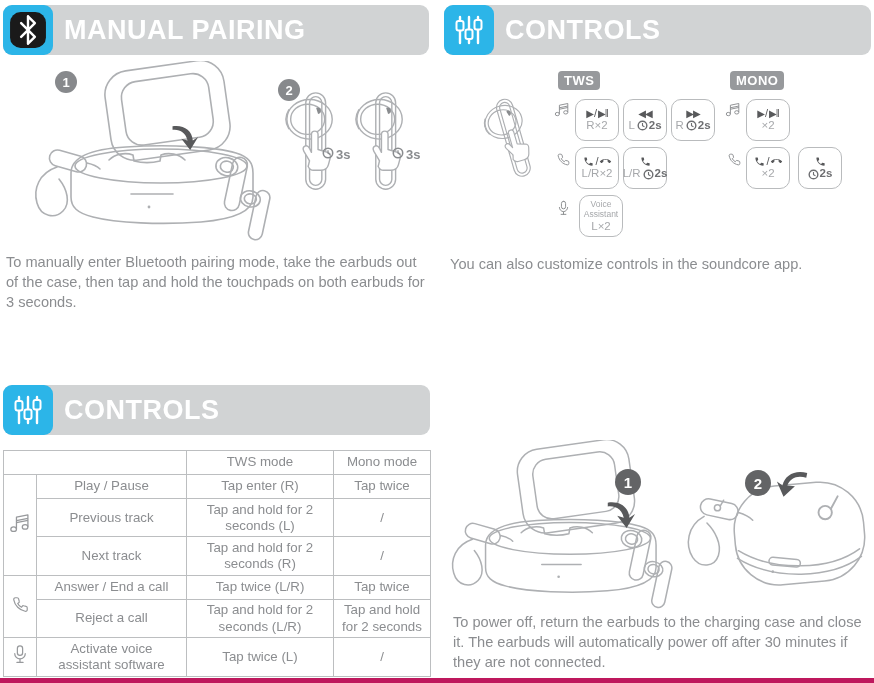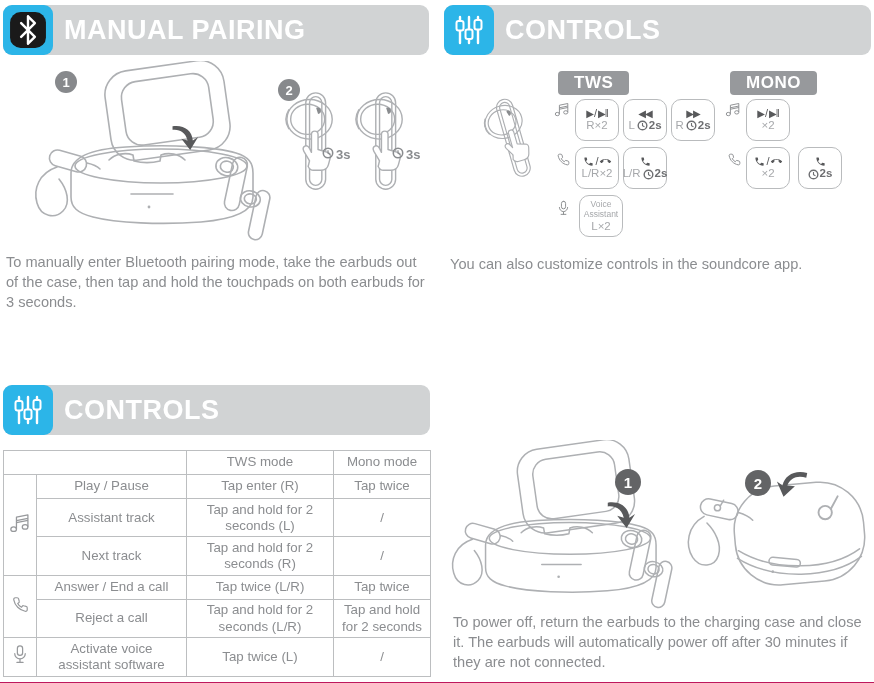--- a/index.html
+++ b/index.html
@@ -8,21 +8,21 @@
     --txt:#8b8d90;
     --draw:#aeb0b3;
     --tblborder:#bcbec0;
     --btnborder:#b9bbbd;
     --dark:#6d6e71;
     --sub:#a6a8ab;
   }
   *{margin:0;padding:0;box-sizing:border-box;}
   html,body{background:#fff;}
   #page{position:relative;width:874px;height:683px;background:#fff;overflow:hidden;
-        font-family:"Liberation Sans",sans-serif;border-bottom:1px solid #be185d;}
+        font-family:"Liberation Sans",sans-serif;border-bottom:5px solid #be185d;}
   .quad{position:absolute;}
   #q-tl{left:3px;top:5px;width:426px;height:372px;}
   #q-tr{left:444px;top:5px;width:427px;height:372px;}
   #q-bl{left:3px;top:385px;width:427px;height:295px;}
   #q-br{left:444px;top:385px;width:427px;height:295px;}
 
   
   .sec-header{display:flex;align-items:center;height:50px;border-radius:9px;background:var(--hdrbg);}
   .hdr-icon{flex:0 0 50px;width:50px;height:50px;border-radius:9px;background:var(--accent);
             display:flex;align-items:center;justify-content:center;}
@@ -34,22 +34,22 @@
               font-size:13px;font-weight:bold;display:flex;align-items:center;justify-content:center;}
   .step-badge.big{width:26px;height:26px;background:#636466;font-size:15px;}
 
   .illus{position:absolute;color:var(--draw);}
 
   .hold-label{position:absolute;display:flex;align-items:flex-start;gap:2px;color:#8a8c8f;
               font-size:13px;font-weight:bold;}
   .hold-label svg{color:#8a8c8f;}
 
   
-  .mode-badge{position:absolute;background:#97999c;color:#fff;font-size:17px;font-weight:bold;
-              letter-spacing:.5px;border-radius:4px;padding:2px 16px;}
+  .mode-badge{position:absolute;background:#97999c;color:#fff;font-size:13px;font-weight:bold;
+              letter-spacing:.5px;border-radius:4px;padding:2px 6px;}
 
   
   .ctl-btn{position:absolute;width:44px;height:42px;border:1.5px solid var(--btnborder);border-radius:10px;
            display:flex;flex-direction:column;align-items:center;justify-content:center;gap:1px;background:#fff;}
   .ctl-btn .glyph{display:flex;align-items:center;gap:1px;color:#58595b;font-size:10px;line-height:1;}
   .ctl-btn .glyph .tri{letter-spacing:-1px;}
   .ctl-btn .glyph .slash{font-size:11px;color:#58595b;}
   .ctl-btn .sub{display:flex;align-items:center;gap:2px;font-size:11.5px;color:var(--sub);line-height:1;}
   .ctl-btn .sub .timer{display:flex;align-items:center;gap:1px;color:var(--dark);font-weight:bold;}
   .ctl-btn .va{font-size:8.5px;color:var(--sub);line-height:1.15;text-align:center;}
@@ -396,21 +396,21 @@
         </tr>
         <tr>
           <td class="icon-cell" rowspan="3"><svg width="22" height="20" style="color:#97999c">
                 <use href="#ic-music"></use>
               </svg></td>
           <td>Play / Pause</td>
           <td>Tap enter (R)</td>
           <td>Tap twice</td>
         </tr>
         <tr>
-          <td>Assistant track</td>
+          <td>Previous track</td>
           <td>Tap and hold for 2 seconds (L)</td>
           <td>/</td>
         </tr>
         <tr>
           <td>Next track</td>
           <td>Tap and hold for 2 seconds (R)</td>
           <td>/</td>
         </tr>
         <tr>
           <td class="icon-cell" rowspan="2"><svg width="19" height="19" style="color:#97999c">

